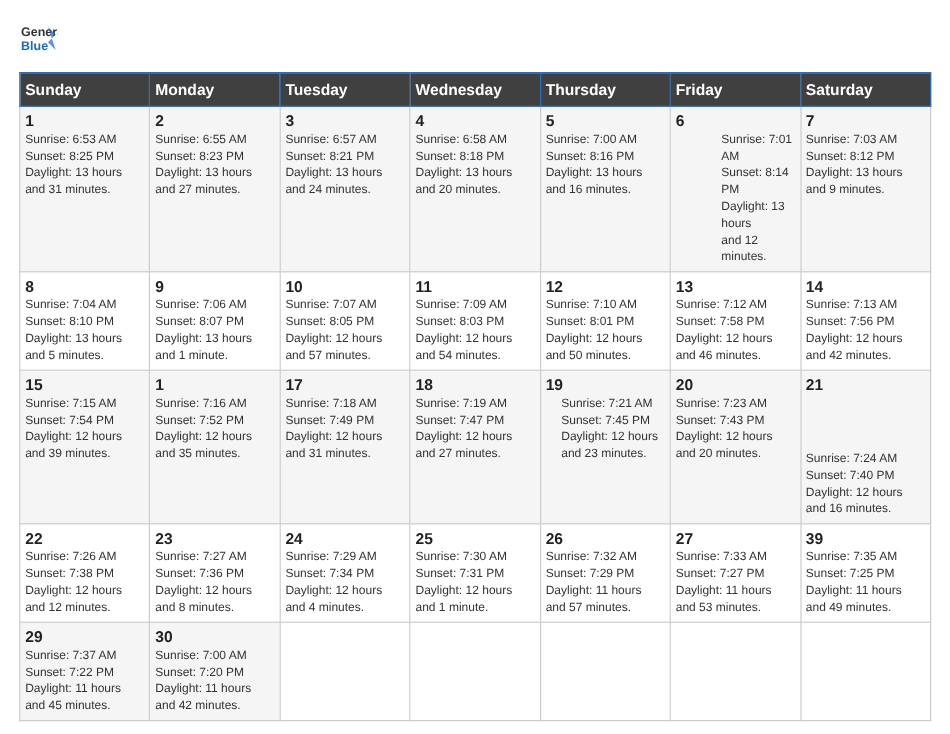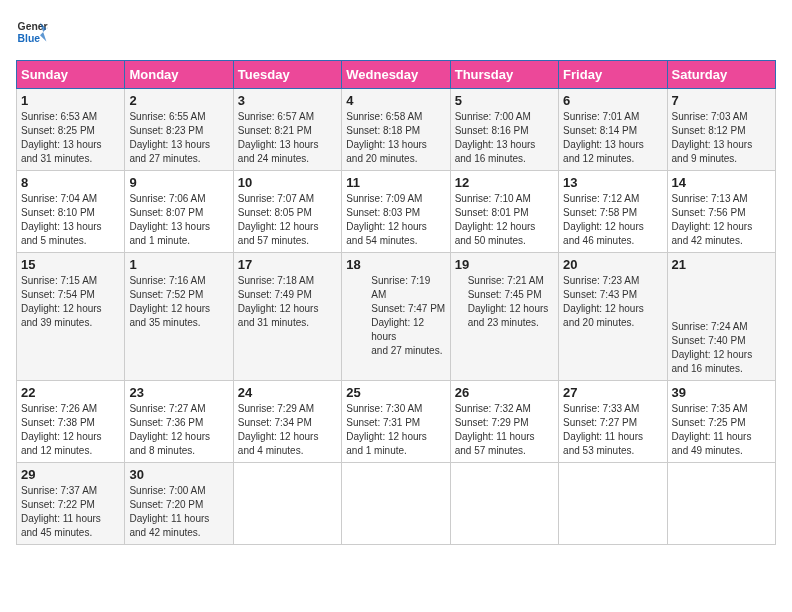--- a/index.html
+++ b/index.html
@@ -35,21 +35,21 @@
     .subtitle {
       font-size: 14px;
       color: #555;
     }
     table {
       width: 100%;
       border-collapse: collapse;
       font-size: 11px;
     }
     thead tr th {
-      background-color: #ec4899;
+      background-color: #404040;
       color: #fff;
       padding: 6px 4px;
       text-align: left;
       font-size: 13px;
       font-weight: bold;
       border: 1px solid #2e6db4;
     }
     tbody tr td {
       border: 1px solid #ccc;
       vertical-align: top;
@@ -133,21 +133,21 @@
         </td>
         <td>
           <div class="day-num">5</div>
           <div class="day-info" style="white-space: pre-line;">Sunrise: 7:00 AM
 Sunset: 8:16 PM
 Daylight: 13 hours
 and 16 minutes.</div>
         </td>
         <td>
           <div class="day-num">6</div>
-          <div class="day-info" style="white-space: pre-line;">Sunrise: 7:01 AM
+          <div class="day-info" style="white-space: pre-line; margin-left: 38px;">Sunrise: 7:01 AM
 Sunset: 8:14 PM
 Daylight: 13 hours
 and 12 minutes.</div>
         </td>
         <td>
           <div class="day-num">7</div>
           <div class="day-info" style="white-space: pre-line;">Sunrise: 7:03 AM
 Sunset: 8:12 PM
 Daylight: 13 hours
 and 9 minutes.</div>
@@ -221,21 +221,21 @@
         </td>
         <td>
           <div class="day-num">17</div>
           <div class="day-info" style="white-space: pre-line;">Sunrise: 7:18 AM
 Sunset: 7:49 PM
 Daylight: 12 hours
 and 31 minutes.</div>
         </td>
         <td>
           <div class="day-num">18</div>
-          <div class="day-info" style="white-space: pre-line; margin-left: 25px;">Sunrise: 7:19 AM
+          <div class="day-info" style="white-space: pre-line;">Sunrise: 7:19 AM
 Sunset: 7:47 PM
 Daylight: 12 hours
 and 27 minutes.</div>
         </td>
         <td>
           <div class="day-num">19</div>
           <div class="day-info" style="white-space: pre-line; margin-left: 13px;">Sunrise: 7:21 AM
 Sunset: 7:45 PM
 Daylight: 12 hours
 and 23 minutes.</div>

